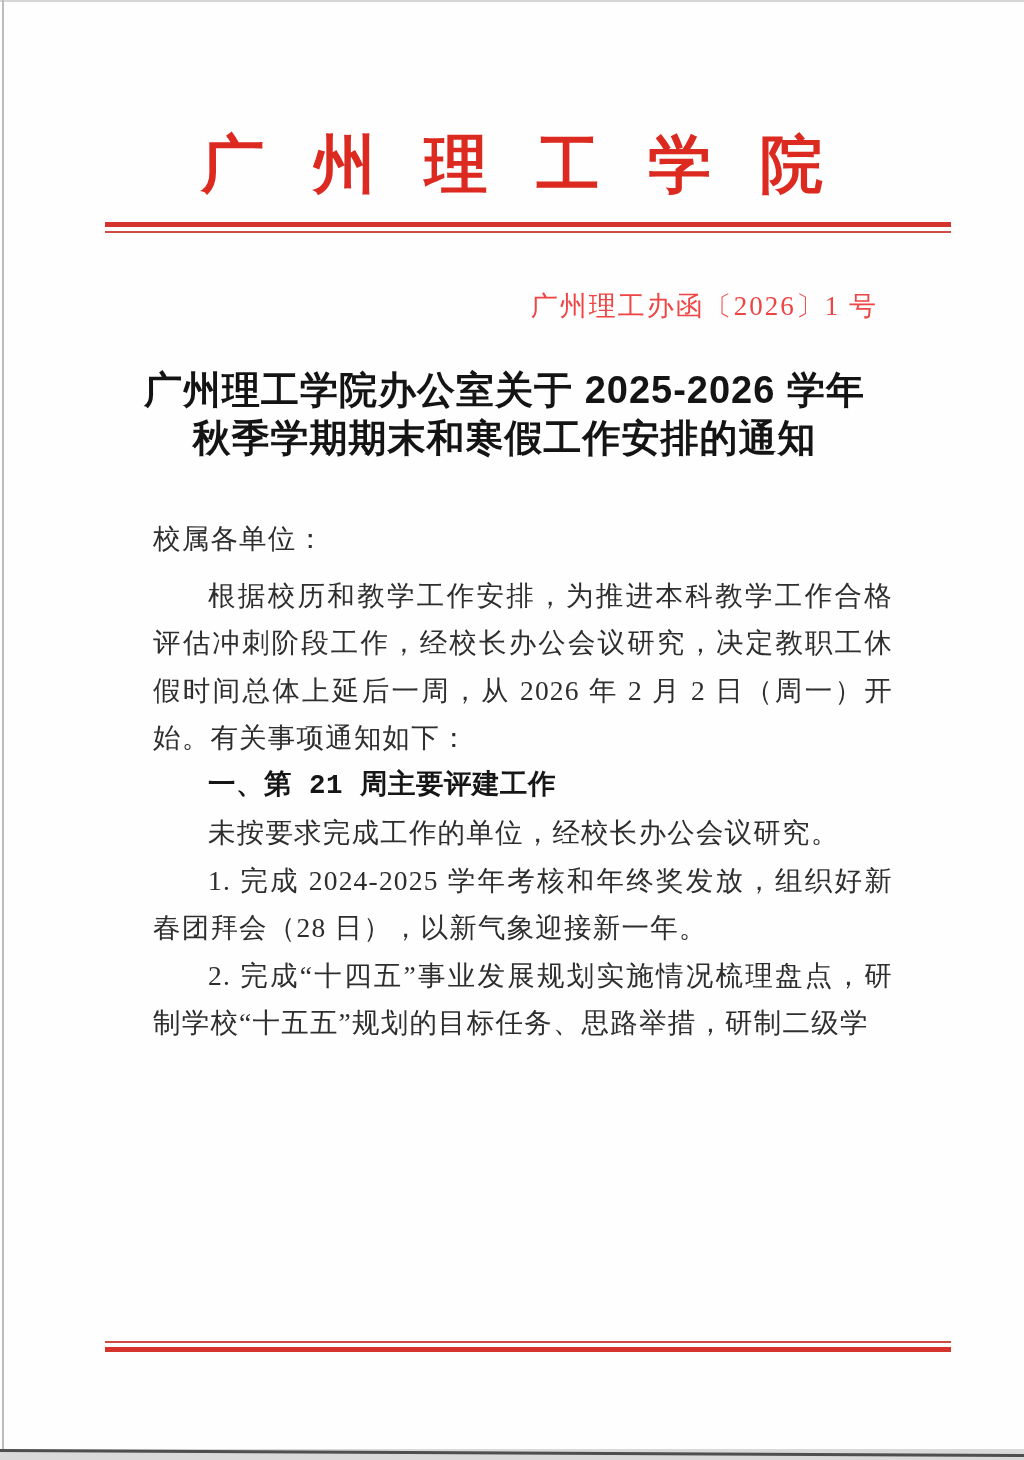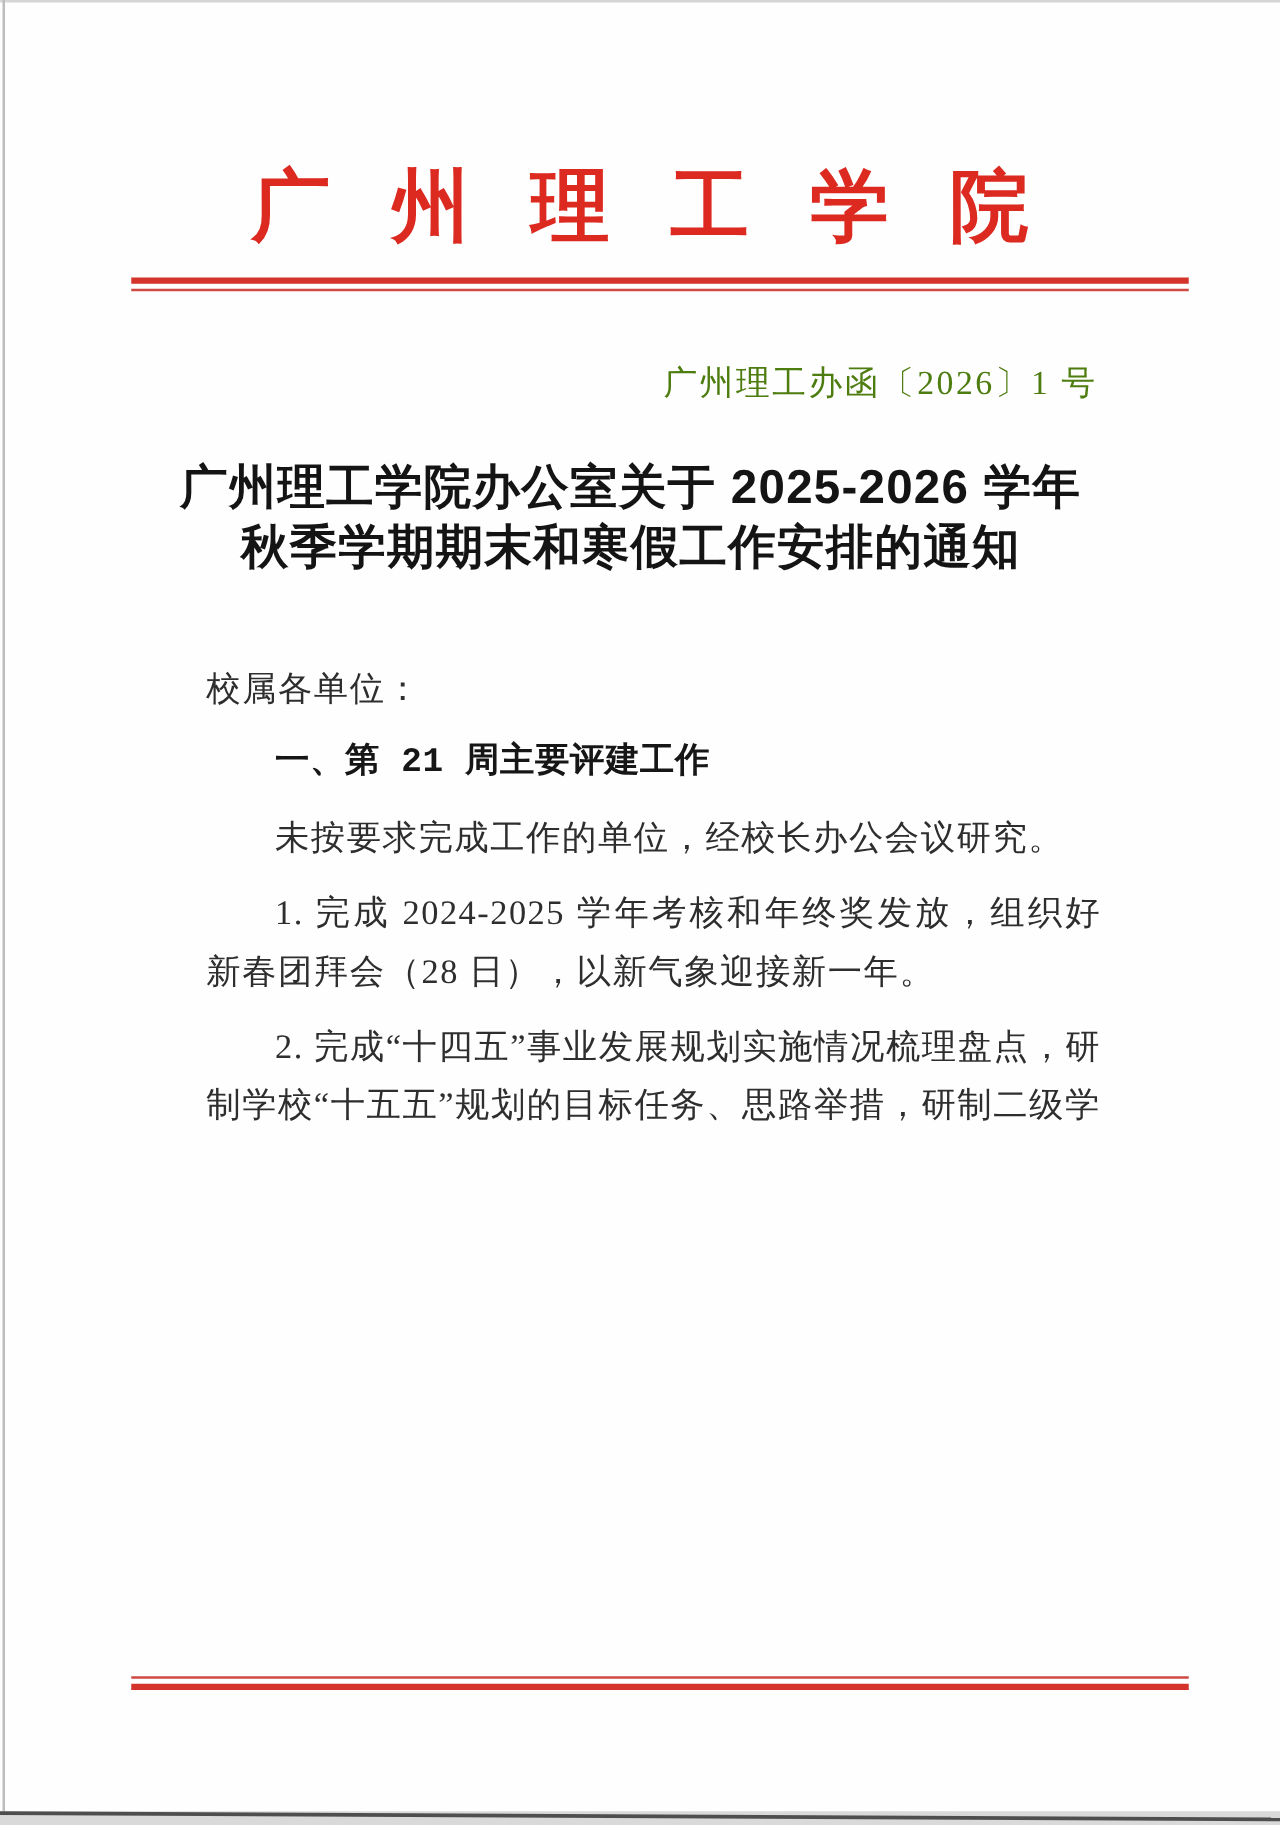--- a/index.html
+++ b/index.html
@@ -64,21 +64,21 @@
   .rule-footer .thin  { height: 2px; background: #d04a44; }
   .rule-footer .gap   { height: 4px; background: transparent; }
   .rule-footer .thick { height: 5px; background: #d4342c; }
   .doc-number {
     position: absolute;
     top: 288px;
     right: 146px;
     margin: 0;
     font-size: 27px;
     letter-spacing: 2px;
-    color: #4d7c0f;
+    color: #ef4444;
     font-family: "Liberation Serif", serif;
   }
   .doc-title {
     position: absolute;
     top: 366px;
     left: 0;
     width: 1009px;
     margin: 0;
     text-align: center;
     font-size: 38px;
@@ -93,21 +93,21 @@
     top: 515px;
     left: 153px;
     width: 740px;
     font-size: 27.5px;
     line-height: 47.5px;
     letter-spacing: 1.2px;
     color: #2e2e2e;
     text-align: justify;
     font-family: "Liberation Serif", serif;
   }
-  .content p { margin: 12px; }
+  .content p { margin: 0; }
   .salutation { margin-bottom: 9px !important; }
   .para { text-indent: 2em; }
   .sec-heading {
     text-indent: 2em;
     font-weight: bold;
     color: #161616;
     font-family: Liberation Mono, monospace;
     letter-spacing: 0.5px;
   }
   .page-bottom-strip {
@@ -154,20 +154,21 @@
 
     <p class="doc-number">广州理工办函〔2026〕1 号</p>
 
     <h2 class="doc-title">
       <span>广州理工学院办公室关于 2025-2026 学年</span><br>
       <span>秋季学期期末和寒假工作安排的通知</span>
     </h2>
 
     <div class="content">
       <p class="salutation">校属各单位：</p>
+      <p class="para">根据校历和教学工作安排，为推进本科教学工作合格评估冲刺阶段工作，经校长办公会议研究，决定教职工休假时间总体上延后一周，从 2026 年 2 月 2 日（周一）开始。有关事项通知如下：</p>
       <p class="sec-heading">一、第 21 周主要评建工作</p>
       <p class="para">未按要求完成工作的单位，经校长办公会议研究。</p>
       <p class="para">1. 完成 2024-2025 学年考核和年终奖发放，组织好新春团拜会（28 日），以新气象迎接新一年。</p>
       <p class="para">2. 完成“十四五”事业发展规划实施情况梳理盘点，研制学校“十五五”规划的目标任务、思路举措，研制二级学</p>
     </div>
 
     <div class="rule rule-footer">
       <div class="thin"></div>
       <div class="gap"></div>
       <div class="thick"></div>

